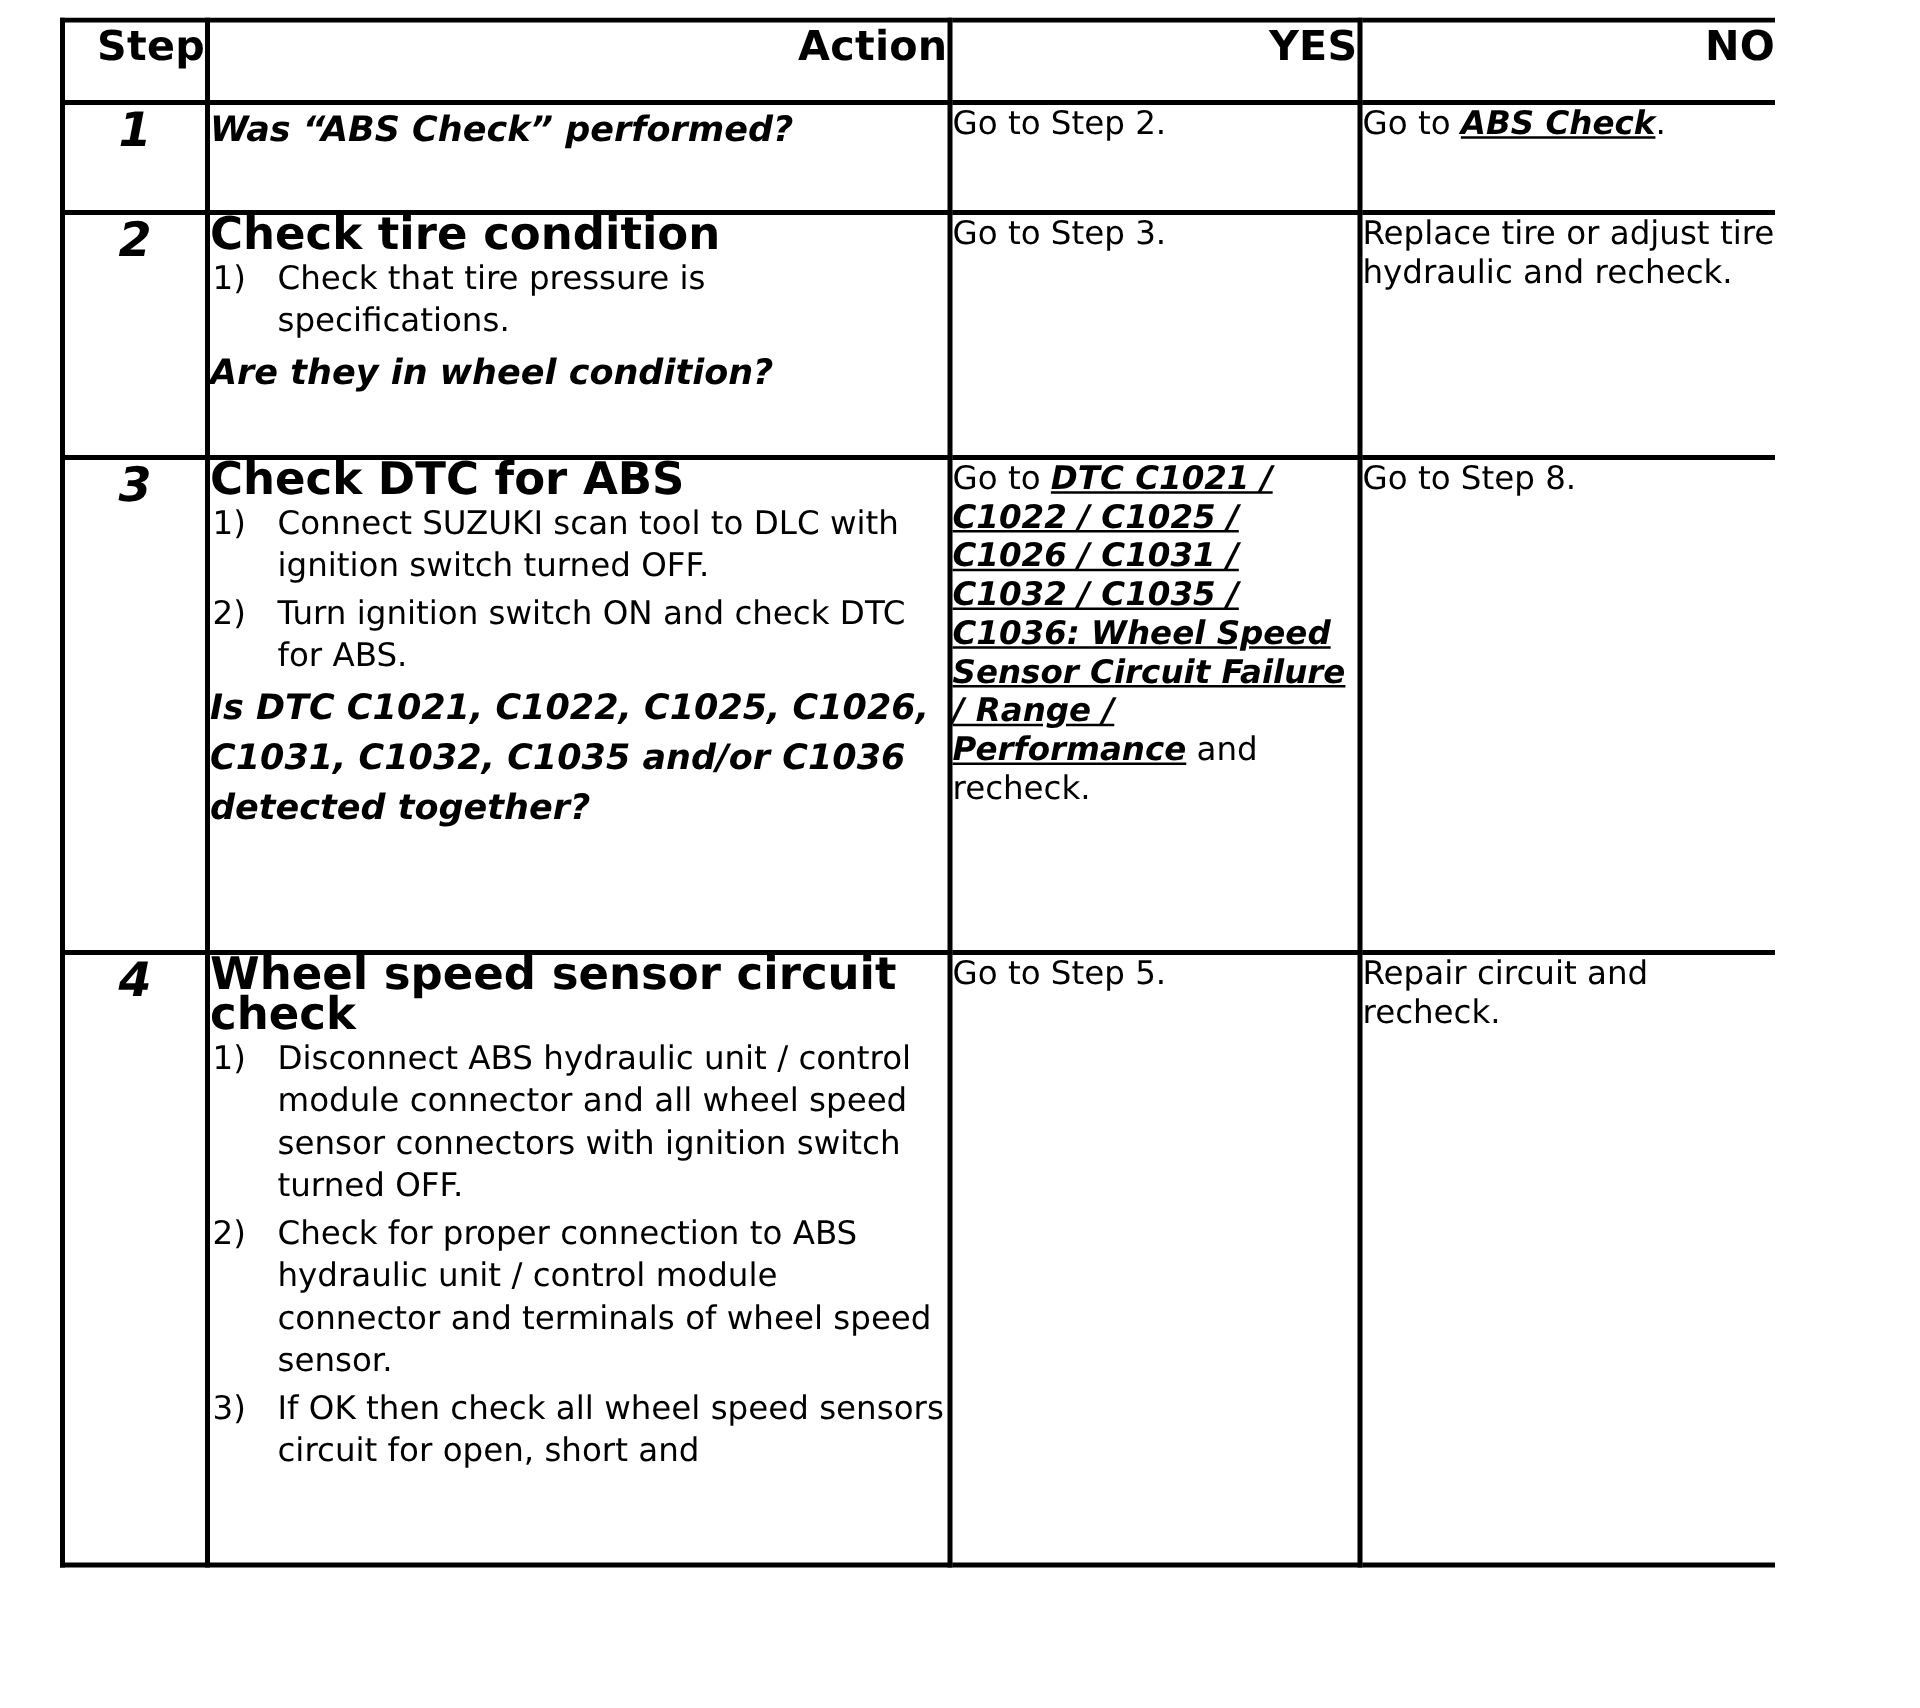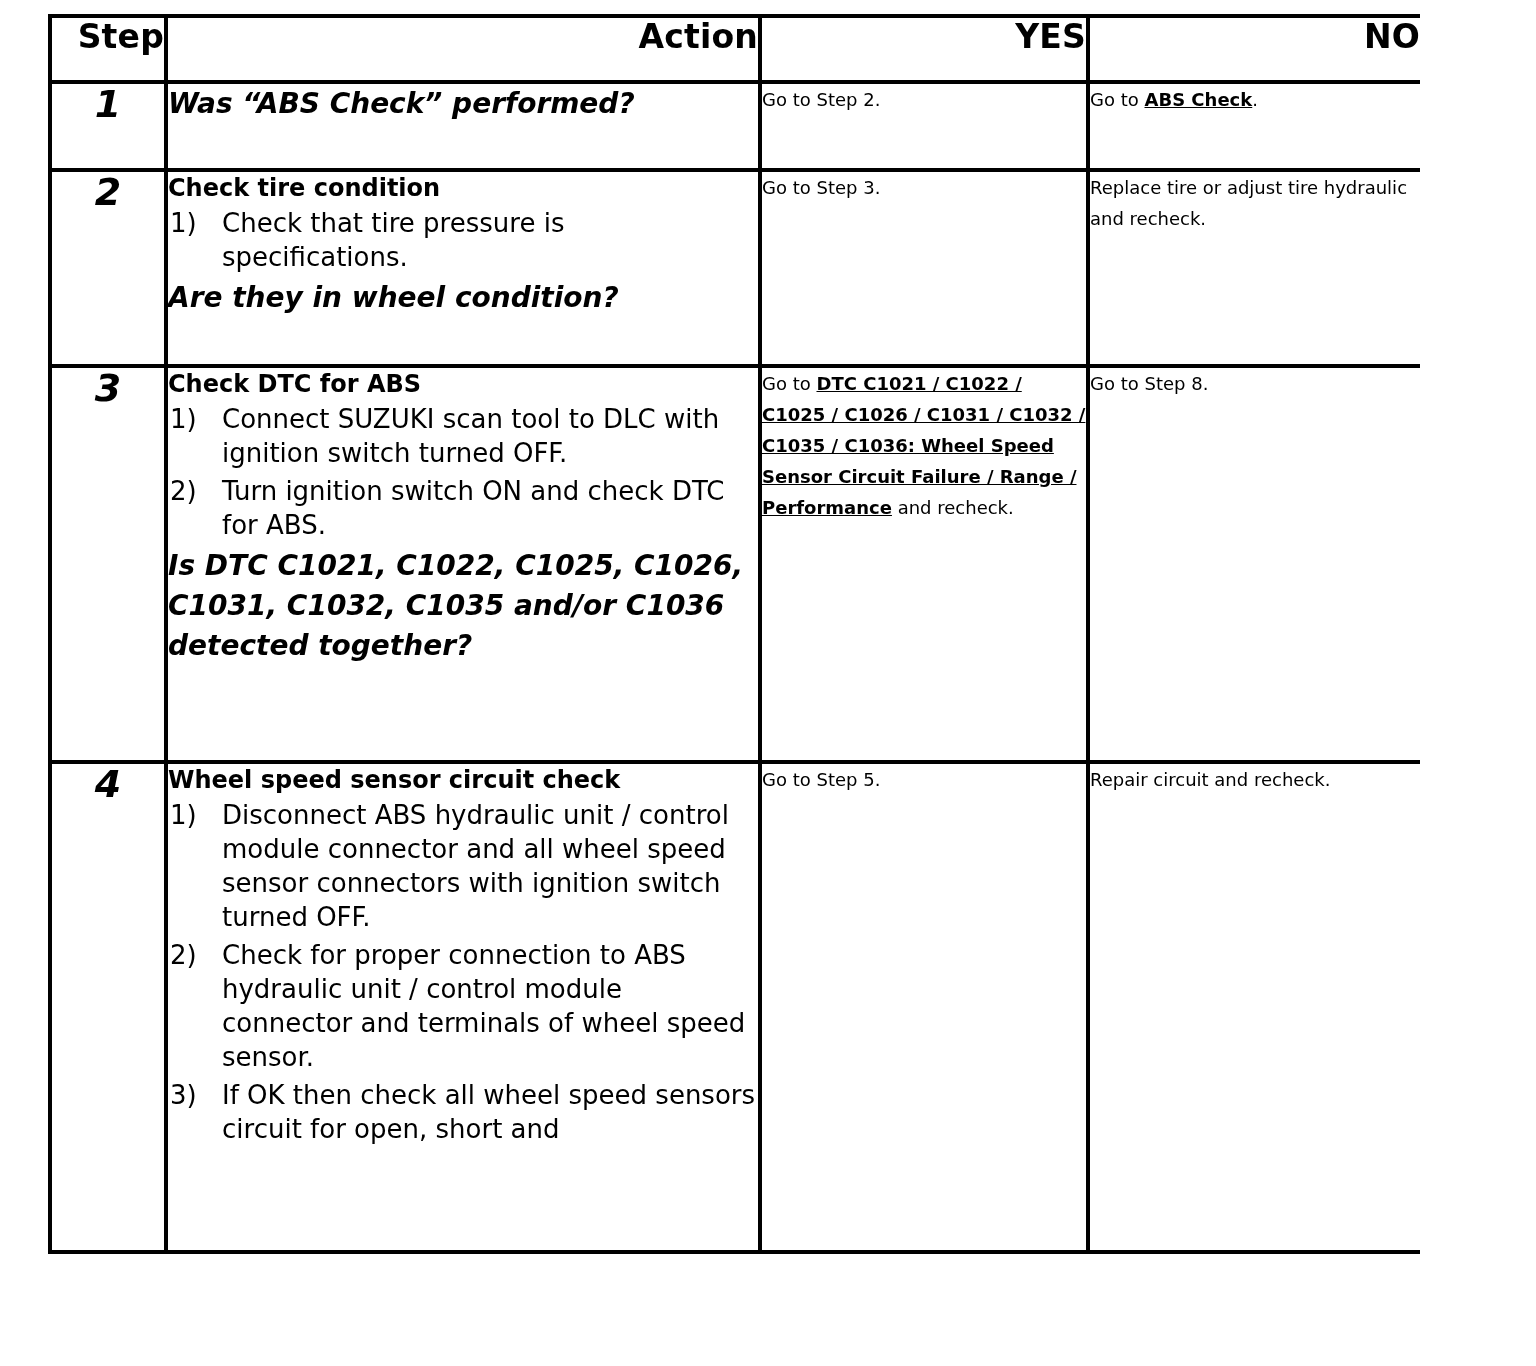--- a/index.html
+++ b/index.html
@@ -74,21 +74,21 @@
     padding: 16px 0 0 0;
   }
 
   
   td.action-cell {
     padding: 12px 14px 14px 14px;
   }
 
   .act-title {
     font-weight: bold;
-    font-size: 24px;
+    font-size: 36px;
     line-height: 32px;
     margin: 0 0 2px 0;
   }
 
   ol.act-list {
     list-style: none;
     margin: 2px 0 0 0;
     padding: 0;
   }
   ol.act-list > li {
@@ -109,27 +109,28 @@
   .act-question {
     font-weight: bold;
     font-style: italic;
     font-size: 28px;
     line-height: 40px;
   }
 
   
   td.result-cell {
     padding: 9px 12px 12px 12px;
-    font-size: 18px;
+    font-size: 26px;
     line-height: 31px;
     margin-left: 20px;
   }
 
   .ref {
     font-weight: bold;
+    font-style: italic;
     text-decoration: underline;
   }
 
   
   tr.row-1 td { height: 84px; }
   tr.row-2 td { height: 192px; }
   tr.row-3 td { height: 392px; }
   tr.row-4 td { height: 486px; }
 </style>
 </head>

